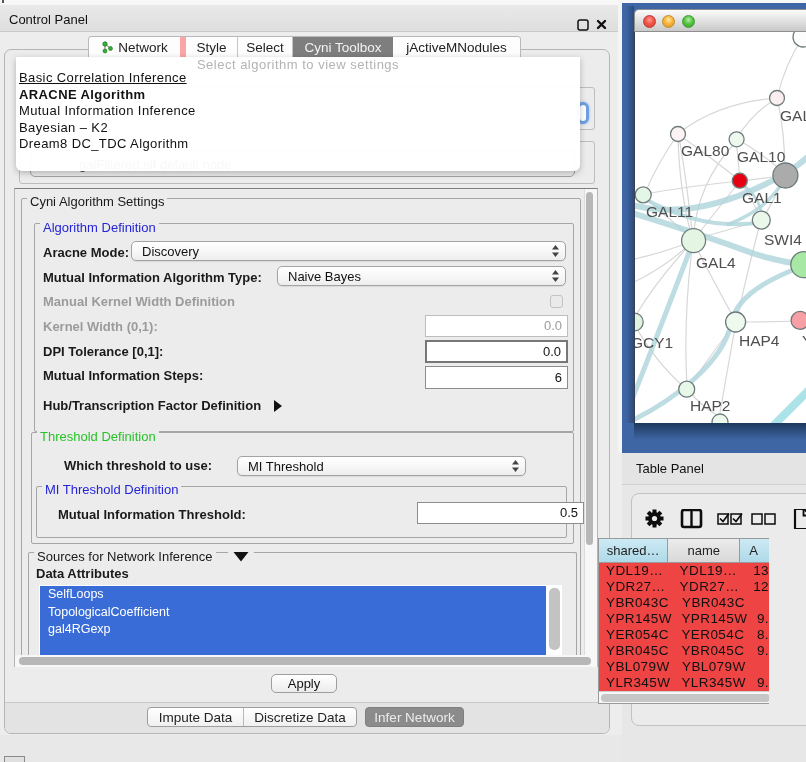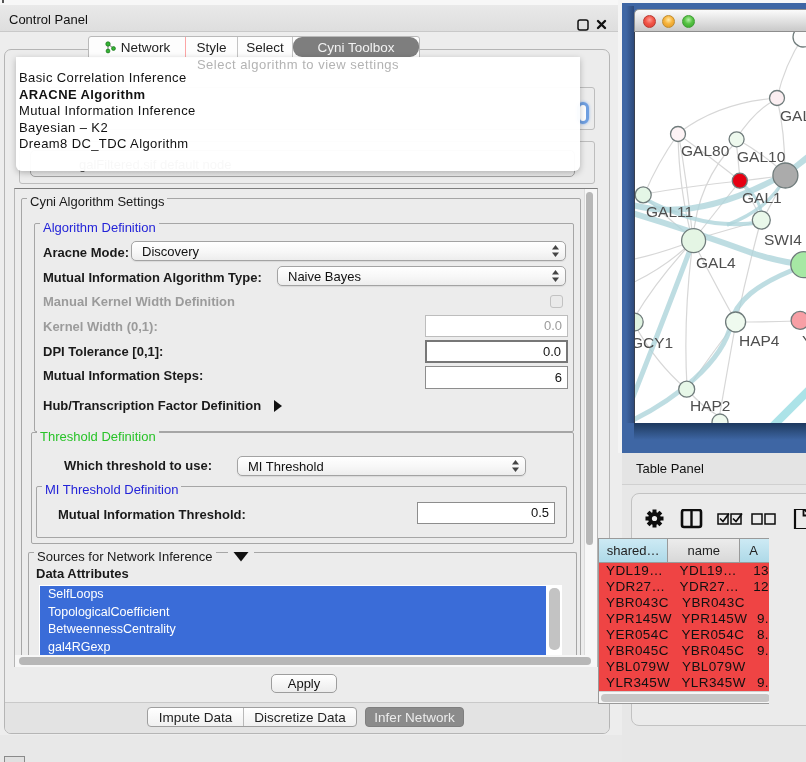--- a/index.html
+++ b/index.html
@@ -39,33 +39,34 @@
 <div class="abs" style="left:0;top:32px;width:618px;height:703px;background:#ededed;"></div>
 <div class="abs" style="left:0;top:735px;width:622px;height:27px;background:#e8e8e8;"></div>
 <div class="abs" style="left:4px;top:756px;width:21px;height:10px;background:#e0e0e0;border:1px solid #8a8a8a;"></div>
 
 <div class="abs" style="left:4px;top:49px;width:606px;height:685px;background:#ececec;border:1px solid #b5b5b5;border-radius:7px;"></div>
 <div class="abs" style="left:5px;top:702px;width:604px;height:31px;background:#e3e3e3;border-top:1px solid #c9c9c9;border-radius:0 0 6px 6px;"></div>
 <div class="abs" style="left:19px;top:87px;width:576px;height:43px;border:1px solid #bdbdbd;border-radius:3px;"></div>
 <div class="abs" style="left:19px;top:141px;width:576px;height:43px;border:1px solid #bdbdbd;border-radius:3px;"></div>
 
 <div class="abs" id="toptabs" style="left:88px;top:36px;height:22px;background:#fdfdfd;border:1px solid #b9b9b9;border-radius:3px 3px 0 0;display:flex;font-size:13.5px;color:#222;">
-  <div style="width:97px;display:flex;align-items:center;justify-content:center;border-right:1px solid #fca5a5;">
+  <div style="width:97px;display:flex;align-items:center;justify-content:center;border-right:6px solid #fca5a5;">
     <svg width="13" height="13" viewBox="0 0 13 13" style="margin-right:4px;">
       <line x1="4" y1="3" x2="9" y2="7" stroke="#777" stroke-width="1"></line>
       <line x1="4" y1="3" x2="4" y2="10" stroke="#777" stroke-width="1"></line>
       <circle cx="4" cy="3" r="2.2" fill="#35b535" stroke="#1d7a1d" stroke-width="0.8"></circle>
       <circle cx="9.5" cy="7.5" r="1.9" fill="#35b535" stroke="#1d7a1d" stroke-width="0.8"></circle>
       <circle cx="4" cy="10" r="1.9" fill="#35b535" stroke="#1d7a1d" stroke-width="0.8"></circle>
     </svg>
     Network
   </div>
   <div style="width:52px;display:flex;align-items:center;justify-content:center;border-right:1px solid #c4c4c4;">Style</div>
   <div style="width:55px;display:flex;align-items:center;justify-content:center;border-right:1px solid #c4c4c4;">Select</div>
-  <div style="width:126px;display:flex;align-items:center;justify-content:center;background:#7e7e7e;color:#f2f2f2;border-radius:9px;">Cyni Toolbox</div>
+  <div style="width:100px;display:flex;align-items:center;justify-content:center;background:#7e7e7e;color:#f2f2f2;">Cyni Toolbox</div>
+  <div style="width:127px;display:flex;align-items:center;justify-content:center;">jActiveMNodules</div>
 </div>
 
 <div class="abs" style="left:14px;top:188px;width:584px;height:479px;border:1px solid #b5b5b5;border-top:1px solid #7e7e7e;background:#ececec;"></div>
 
 <div class="abs" style="left:30px;top:150px;width:545px;height:27px;border:1px solid #a3a3a3;border-radius:5px;background:linear-gradient(#ffffff,#e9e9e9);overflow:hidden;">
     <span style="position:absolute;left:48px;top:6px;font-size:13px;color:#333;">galFiltered.sif default node</span>
   </div>
 
 <div class="abs" style="left:577px;top:101.5px;width:12px;height:22.5px;border:3px solid #6f9fe0;border-radius:6px;background:#fff;box-shadow:0 0 3px #86b2ef;"></div>
 
@@ -125,55 +126,54 @@
   <svg width="9" height="12" viewBox="0 0 9 12">
       <path d="M4.5 0 L8 4.5 H1 Z" fill="#444"></path>
       <path d="M4.5 12 L8 7.5 H1 Z" fill="#444"></path>
     </svg>
 </div>
 
 <div class="grp" style="left:36px;top:485.5px;width:531px;height:52px;">
   <span class="gt" style="color:#2424d8;">MI Threshold Definition</span>
 </div>
 <div class="lbl" style="left:58px;top:506.5px;">Mutual Information Threshold:</div>
-<div class="tfield" style="left:417px;top:502px;width:138px;height:22px;border:1px solid #8d8d8d;line-height:20px;">0.5</div>
+<div class="tfield" style="left:417px;top:502px;width:167px;height:22px;border:1px solid #8d8d8d;line-height:20px;">0.5</div>
 
 <div class="grp" style="left:28px;top:552px;width:549px;height:105px;border-bottom:none;">
   <span class="gt" style="color:#1a1a1a;">Sources for Network Inference</span>
 </div>
 <div class="abs" style="left:228px;top:548px;width:26px;height:9px;background:#ececec;"></div>
 <svg class="abs" style="left:233px;top:551px;" width="16" height="11" viewBox="0 0 16 11">
     <path d="M0.5 1 L15.5 1 L8 10.5 Z" fill="#111"></path>
   </svg>
 <div class="lbl" style="left:36px;top:566px;">Data Attributes</div>
 <div class="abs" style="left:39px;top:585px;width:523px;height:70px;background:#fff;overflow:hidden;">
   <div class="abs" style="left:1px;top:1px;width:506px;height:69px;background:#3a6cd8;color:#fff;font-size:12.5px;">
     <div style="height:17.5px;line-height:17.5px;padding-left:8px;">SelfLoops</div>
     <div style="height:17.5px;line-height:17.5px;padding-left:8px;">TopologicalCoefficient</div>
-    <div style="height:17.5px;line-height:17.5px;padding-left:8px;">BetweennessCentrality</div>
     <div style="height:17.5px;line-height:17.5px;padding-left:8px;">gal4RGexp</div>
   </div>
   <div class="abs" style="left:510px;top:3px;width:11px;height:62px;background:#c3c3c3;border-radius:5px;"></div>
 </div>
 
 <div class="abs" style="left:15px;top:655px;width:582px;height:12px;background:#f7f7f7;"></div>
 <div class="abs" style="left:19px;top:656.5px;width:572px;height:8.5px;background:#b7b7b7;border-radius:4px;"></div>
 
 <div class="abs" style="left:271px;top:674px;width:66px;height:19px;border:1px solid #9d9d9d;border-radius:5px;background:linear-gradient(#ffffff,#ececec);font-size:13px;color:#111;text-align:center;line-height:17px;">Apply</div>
 
 <div class="abs" style="left:147px;top:707px;height:20px;display:flex;font-size:13.5px;color:#222;border:1px solid #9e9e9e;border-radius:4px;background:linear-gradient(#ffffff,#f0f0f0);">
   <div style="width:96px;display:flex;align-items:center;justify-content:center;border-right:1px solid #b9b9b9;">Impute Data</div>
   <div style="width:112px;display:flex;align-items:center;justify-content:center;">Discretize Data</div>
 </div>
 <div class="abs" style="left:365px;top:707px;width:99px;height:20px;border:1px solid #7f7f7f;border-radius:4px;background:#8b8b8b;color:#ececec;font-size:13.5px;text-align:center;line-height:19px;">Infer Network</div>
 
 <div class="abs" style="left:16px;top:57px;width:564px;height:114px;background:rgba(255,255,255,0.965);border-radius:0 0 6px 6px;box-shadow:0 2px 6px rgba(0,0,0,0.25);">
   <div style="height:13px;text-align:center;font-size:13px;color:#b3b3b3;letter-spacing:0.5px;">Select algorithm to view settings</div>
   <div style="font-size:13px;color:#111;padding-left:3px;letter-spacing:0.4px;">
-    <div style="height:16.5px;line-height:16.5px;">Basic Correlation Inference</div>
+    <div style="height:16.5px;line-height:16.5px;text-decoration:underline;">Basic Correlation Inference</div>
     <div style="height:16.5px;line-height:16.5px;font-weight:bold;">ARACNE Algorithm</div>
     <div style="height:16.5px;line-height:16.5px;">Mutual Information Inference</div>
     <div style="height:16.5px;line-height:16.5px;">Bayesian – K2</div>
     <div style="height:16.5px;line-height:16.5px;">Dream8 DC_TDC Algorithm</div>
   </div>
 </div>
 
 <div class="abs" style="left:622px;top:0;width:184px;height:3px;background:#f7f7f7;"></div>
 <div class="abs" style="left:622px;top:3px;width:184px;height:450px;background:#3e66a4;"></div>
 <div class="abs" style="left:626px;top:6px;width:8px;height:417px;background:linear-gradient(90deg,rgba(30,45,80,0) 0%,rgba(25,38,70,0.45) 100%);"></div>

